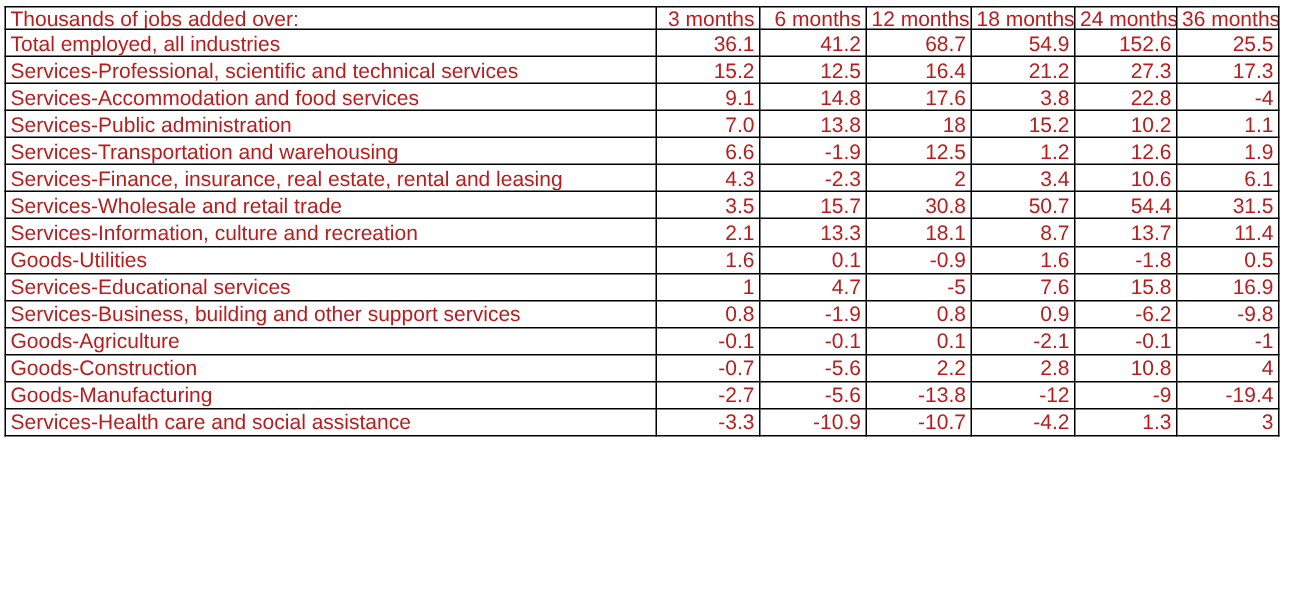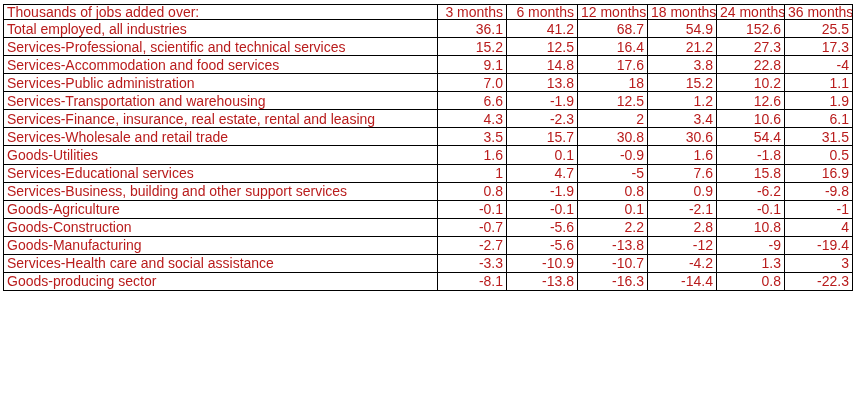--- a/index.html
+++ b/index.html
@@ -120,23 +120,32 @@
         <td class="num-cell">2</td>
         <td class="num-cell">3.4</td>
         <td class="num-cell">10.6</td>
         <td class="num-cell">6.1</td>
       </tr>
       <tr>
         <td class="label-cell">Services-Wholesale and retail trade</td>
         <td class="num-cell">3.5</td>
         <td class="num-cell">15.7</td>
         <td class="num-cell">30.8</td>
-        <td class="num-cell">30.6</td>
+        <td class="num-cell">50.7</td>
         <td class="num-cell">54.4</td>
         <td class="num-cell">31.5</td>
+      </tr>
+      <tr>
+        <td class="label-cell">Services-Information, culture and recreation</td>
+        <td class="num-cell">2.1</td>
+        <td class="num-cell">13.3</td>
+        <td class="num-cell">18.1</td>
+        <td class="num-cell">8.7</td>
+        <td class="num-cell">13.7</td>
+        <td class="num-cell">11.4</td>
       </tr>
       <tr>
         <td class="label-cell">Goods-Utilities</td>
         <td class="num-cell">1.6</td>
         <td class="num-cell">0.1</td>
         <td class="num-cell">-0.9</td>
         <td class="num-cell">1.6</td>
         <td class="num-cell">-1.8</td>
         <td class="num-cell">0.5</td>
       </tr>
@@ -187,23 +196,14 @@
       </tr>
       <tr>
         <td class="label-cell">Services-Health care and social assistance</td>
         <td class="num-cell">-3.3</td>
         <td class="num-cell">-10.9</td>
         <td class="num-cell">-10.7</td>
         <td class="num-cell">-4.2</td>
         <td class="num-cell">1.3</td>
         <td class="num-cell">3</td>
       </tr>
-      <tr>
-        <td class="label-cell">Goods-producing sector</td>
-        <td class="num-cell">-8.1</td>
-        <td class="num-cell">-13.8</td>
-        <td class="num-cell">-16.3</td>
-        <td class="num-cell">-14.4</td>
-        <td class="num-cell">0.8</td>
-        <td class="num-cell">-22.3</td>
-      </tr>
     </tbody>
 </table>
 
 </body></html>

